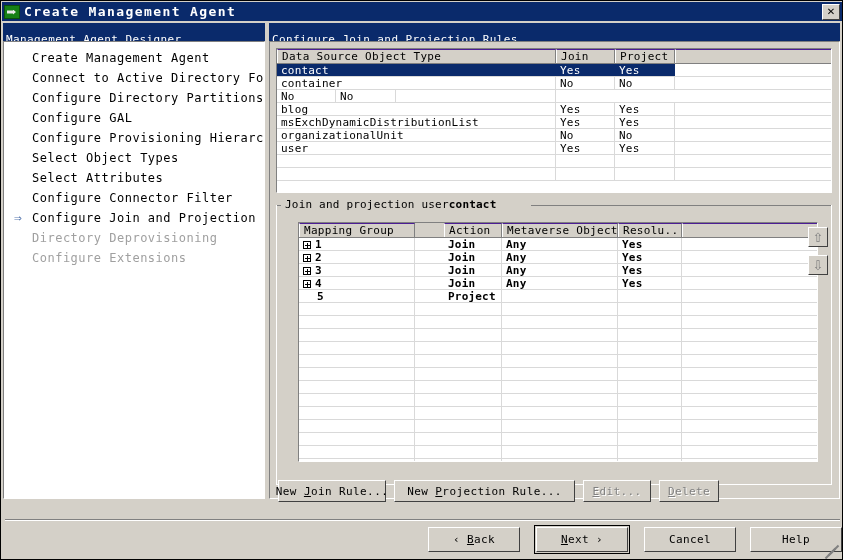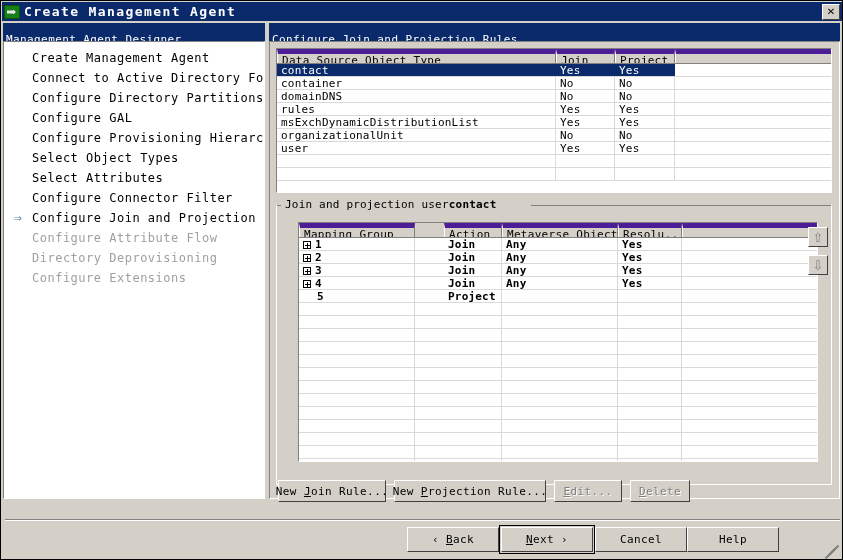--- a/index.html
+++ b/index.html
@@ -110,21 +110,21 @@
     overflow: hidden;
   }
   .grid-inner { position: relative; width: 100%; height: 100%; }
   .ghead {
     display: flex; height: 15px;
     background: #d4d0c8;
     border-bottom: 1px solid #808080;
   }
   .ghead .hc {
     border-right: 1px solid #808080;
-    border-top: 5px solid #4c1d95;
+    border-top: 1px solid #4c1d95;
     border-left: 1px solid #fff;
     font-size: 11px; line-height: 13px;
     padding-left: 4px; color: #000;
     letter-spacing: .3px;
     white-space: nowrap; overflow: hidden;
     background: #d4d0c8;
     flex: 0 0 auto;
   }
   .grow {
     display: flex; height: 13px;
@@ -210,42 +210,42 @@
     border-right: 1px solid #404040; border-bottom: 1px solid #404040;
     display: flex; align-items: center; justify-content: center;
     font-size: 11px; color: #000; white-space: nowrap;
     letter-spacing: .4px;
   }
   .btn.disabled { color: #808080; text-shadow: 1px 1px 0 #fff; }
   .btn .u { text-decoration: underline; }
 
   #rulebtns { position: absolute; left: 8px; top: 428px; display: flex; gap: 8px; margin-top: 10px; }
   #btn-newjoin { width: 108px; height: 22px; }
-  #btn-newproj { width: 152px; height: 22px; }
+  #btn-newproj { width: 181px; height: 22px; }
   #btn-edit    { width: 68px;  height: 22px; }
   #btn-delete  { width: 60px;  height: 22px; }
 
   
   #watermark {
     position: absolute; left: 205px; top: 500px;
     font-family: "DejaVu Serif", serif;
     font-size: 20px; color: #d42a2a;
     letter-spacing: .5px; white-space: nowrap;
   }
   #footer-sep {
     position: absolute; left: 4px; top: 518px;
     width: 835px; height: 1px; background: #808080;
   }
   #footer-sep2 {
     position: absolute; left: 4px; top: 519px;
     width: 835px; height: 1px; background: #fff;
   }
   #footer-btns {
-    position: absolute; top: 526px; left: 406px;
-    display: flex; 
+    position: absolute; top: 526px; left: 427px;
+    display: flex; gap: 14px;
   }
   .fbtn { width: 92px; height: 25px; }
   #btn-next-wrap {
     border: 1px solid #000; padding: 1px;
     width: 96px; height: 29px;
     display: flex; align-items: center; justify-content: center;
     position: relative; top: -2px;
   }
   #btn-next { width: 92px; height: 25px; }
   #grip {
@@ -275,21 +275,20 @@
   <div id="left-pane">
       <div class="step"><span>Create Management Agent</span></div>
       <div class="step"><span>Connect to Active Directory Forest</span></div>
       <div class="step"><span>Configure Directory Partitions</span></div>
       <div class="step"><span>Configure GAL</span></div>
       <div class="step"><span>Configure Provisioning Hierarchy</span></div>
       <div class="step"><span>Select Object Types</span></div>
       <div class="step"><span>Select Attributes</span></div>
       <div class="step"><span>Configure Connector Filter</span></div>
       <div class="step current"><span>Configure Join and Projection Rules</span></div>
-      <div class="step dim"><span>Configure Attribute Flow</span></div>
       <div class="step dim"><span>Directory Deprovisioning</span></div>
       <div class="step dim"><span>Configure Extensions</span></div>
     </div>
 
   <div id="right-pane">
 
     <div class="grid" id="object-grid" style="left:6px; top:6px; width:556px; height:145px;">
       <div class="grid-inner">
         <div class="ghead" id="object-grid-head">
             <div class="hc c1">Data Source Object Type</div>
@@ -304,27 +303,26 @@
               <div class="gc c3 selcell">Yes</div>
               <div class="gc c4 last"></div>
             </div>
             <div class="grow">
               <div class="gc c1 selcell">container</div>
               <div class="gc c2 selcell">No</div>
               <div class="gc c3 selcell">No</div>
               <div class="gc c4 last"></div>
             </div>
             <div class="grow">
-              <div class="gc c1 selcell">domainDNS</div>
               <div class="gc c2 selcell">No</div>
               <div class="gc c3 selcell">No</div>
               <div class="gc c4 last"></div>
             </div>
             <div class="grow">
-              <div class="gc c1 selcell">rules</div>
+              <div class="gc c1 selcell">blog</div>
               <div class="gc c2 selcell">Yes</div>
               <div class="gc c3 selcell">Yes</div>
               <div class="gc c4 last"></div>
             </div>
             <div class="grow">
               <div class="gc c1 selcell">msExchDynamicDistributionList</div>
               <div class="gc c2 selcell">Yes</div>
               <div class="gc c3 selcell">Yes</div>
               <div class="gc c4 last"></div>
             </div>

